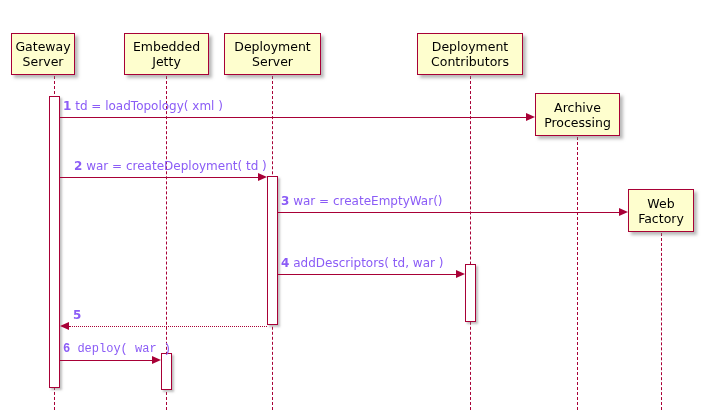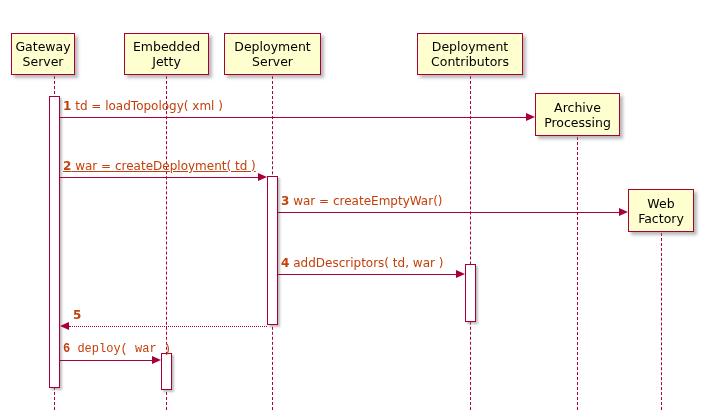--- a/index.html
+++ b/index.html
@@ -100,21 +100,21 @@
   }
   .msg .head.left {
     border-top: 4.5px solid transparent;
     border-bottom: 4.5px solid transparent;
     border-right: 9px solid #A80036;
   }
   .msg .label {
     position: absolute;
     bottom: 4px;
     font-size: 12px;
-    color: #c2410c;
+    color: #8b5cf6;
     white-space: nowrap;
     line-height: 13px;
   }
   .msg .label .seq {
     font-weight: bold;
   }
 </style>
 </head>
 <body>
 
@@ -168,21 +168,21 @@
     <div class="head right" style="left:466px;"></div>
     <div class="label" style="left:3px;">
       <span class="seq">1</span>
       <span>td = loadTopology( xml )</span>
     </div>
   </div>
 
   <div class="msg" style="left:60px; top:177px; width:207px;">
     <div class="line" style="width:198px;"></div>
     <div class="head right" style="left:198px;"></div>
-    <div class="label" style="left:3px;text-decoration:underline;">
+    <div class="label" style="left:14px;">
       <span class="seq">2</span>
       <span>war = createDeployment( td )</span>
     </div>
   </div>
 
   <div class="msg" style="left:278px; top:212px; width:350px;">
     <div class="line" style="width:341px;"></div>
     <div class="head right" style="left:341px;"></div>
     <div class="label" style="left:3px;text-align:center;">
       <span class="seq">3</span>

